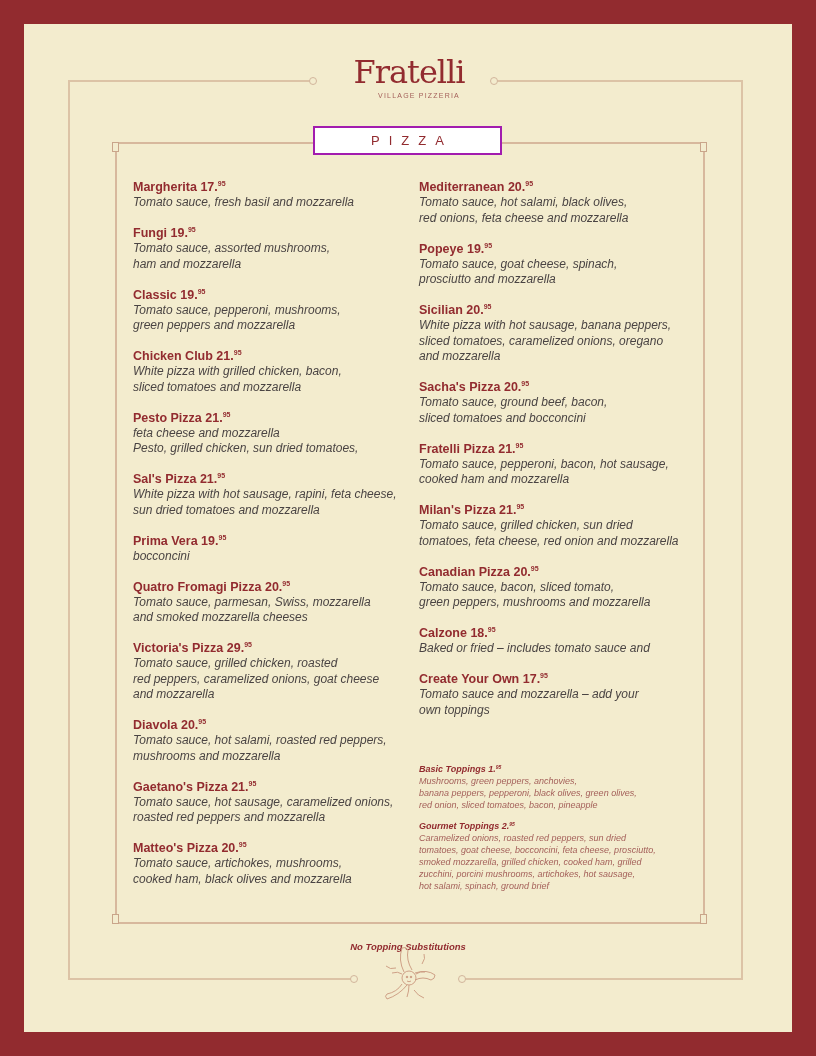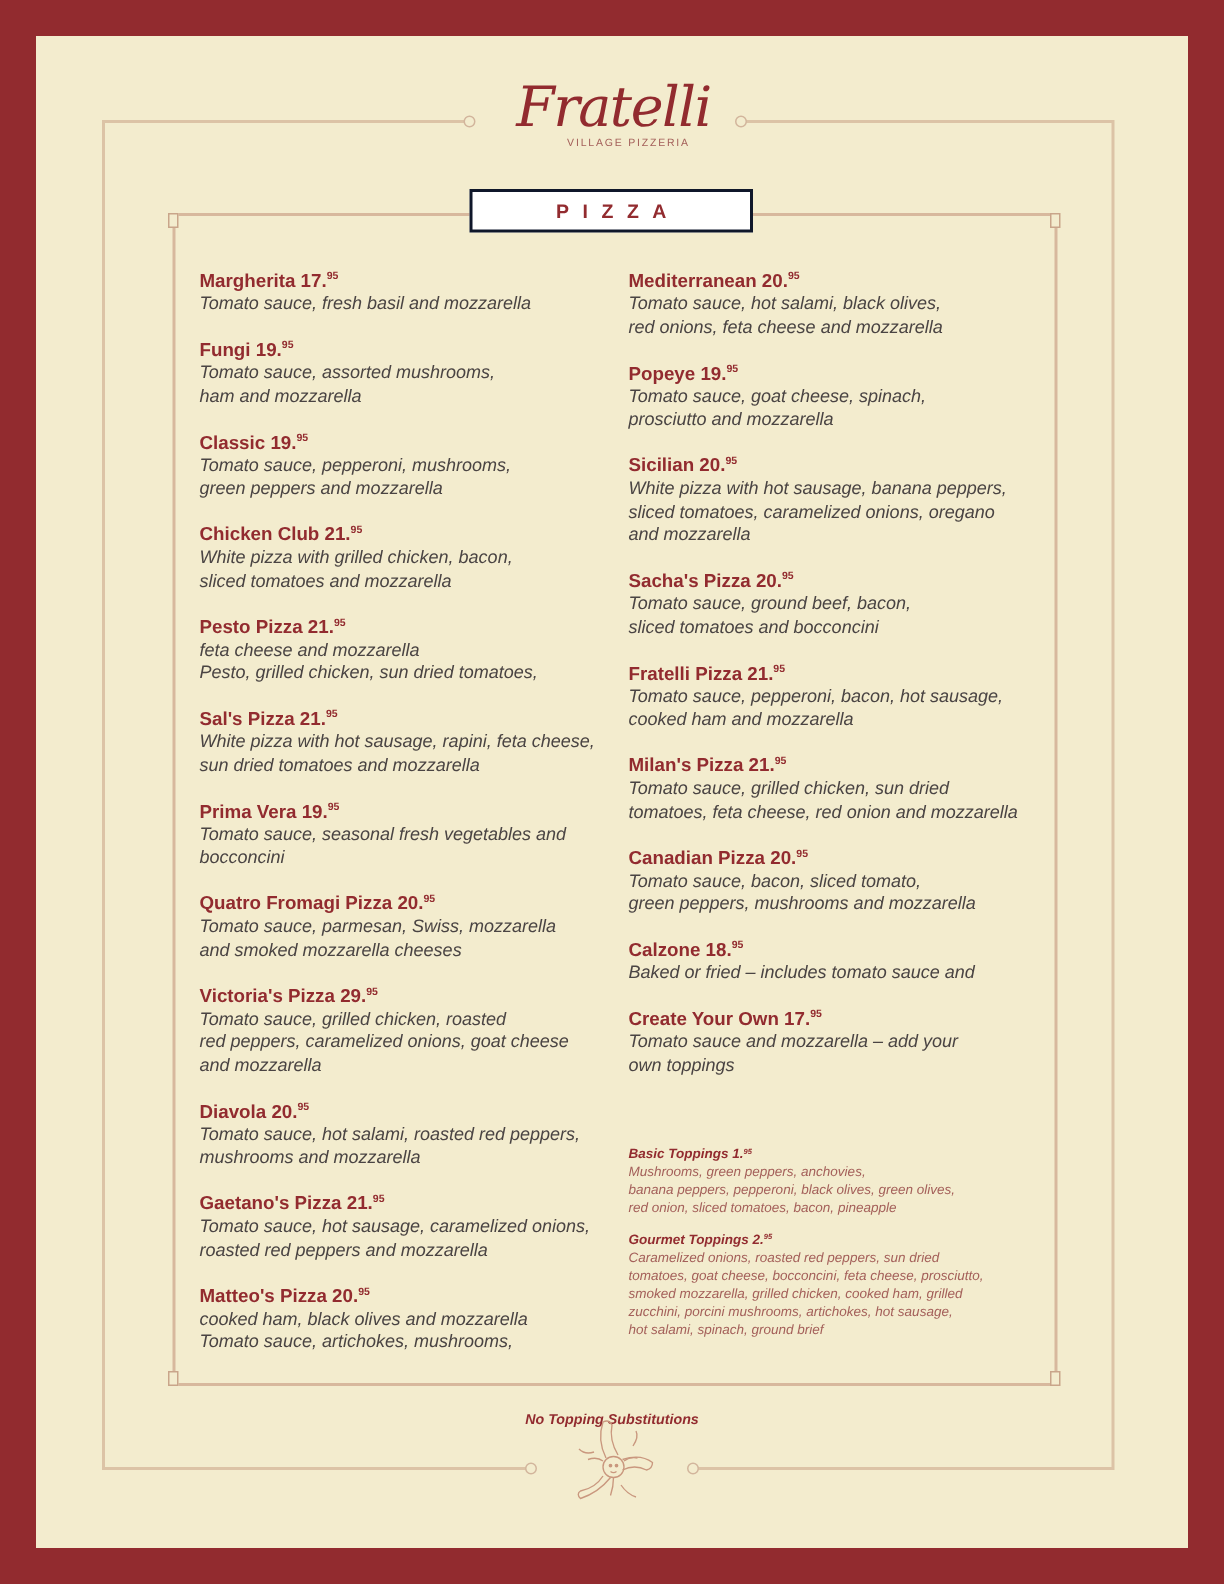--- a/index.html
+++ b/index.html
@@ -4,23 +4,23 @@
 <style>
   html, body { margin: 0; padding: 0; }
   body { width: 816px; height: 1056px; background: #922b2f; position: relative; overflow: hidden; font-family: "Liberation Sans", sans-serif; }
   .page { position: absolute; left: 24px; top: 24px; width: 768px; height: 1008px; background: #f3ecce; }
   .frame-outer { position: absolute; left: 44px; top: 56px; width: 675px; height: 900px; border: 2px solid #dcc3a6; box-sizing: border-box; }
   .frame-inner { position: absolute; left: 91px; top: 118px; width: 590px; height: 782px; border: 2px solid #d7b89d; box-sizing: border-box; }
   .notch { position: absolute; width: 5px; height: 8px; border: 1px solid #c9a58a; background: #f3ecce; }
   .cover { position: absolute; background: #f3ecce; }
   .knob { position: absolute; width: 6px; height: 6px; border-radius: 50%; border: 1px solid #d2b59c; background: #f3ecce; }
   .logo { position: absolute; left: 310px; top: 24px; width: 150px; text-align: center; }
-  .logo-script { font-family: "DejaVu Serif", serif; font-style: italic; color: #922b2f; font-size: 37px; line-height: 48px; letter-spacing: -1px; }
+  .logo-script { font-family: "DejaVu Serif", serif; color: #922b2f; font-size: 32px; line-height: 48px; letter-spacing: -1px; }
   .logo-sub { font-family: "Liberation Sans", sans-serif; color: #a4605a; font-size: 7px; letter-spacing: 1.2px; margin-top: -4px; padding-left: 20px; }
-  .section-box { position: absolute; left: 289px; top: 102px; width: 189px; height: 29px; background: #fff; border: 2px solid #0f172a; box-sizing: border-box; text-align: center; font-weight: bold; }
+  .section-box { position: absolute; left: 289px; top: 102px; width: 189px; height: 29px; background: #fff; border: 2px solid #a21caf; box-sizing: border-box; text-align: center; }
   .section-box span { color: #922b2f; font-size: 13px; letter-spacing: 9px; line-height: 25px; padding-left: 9px; }
   .col { position: absolute; top: 156px; }
   .col-left { left: 109px; width: 290px; }
   .col-right { left: 395px; width: 290px; }
   .item { margin-bottom: 15.5px; }
   .item-name { color: #922b2f; font-weight: bold; font-size: 12.5px; line-height: 15px; }
   .item-name sup { font-size: 7px; vertical-align: 5px; line-height: 0; }
   .item-desc { color: #4a4443; font-style: italic; font-size: 12px; line-height: 15.5px; }
   .toppings { position: absolute; left: 395px; top: 740px; width: 290px; }
   .top-title { color: #922b2f; font-weight: bold; font-style: italic; font-size: 9px; line-height: 11px; }
@@ -82,21 +82,20 @@
         <div class="item-desc">feta cheese and mozzarella</div>
         <div class="item-desc">Pesto, grilled chicken, sun dried tomatoes,</div>
       </div>
       <div class="item">
         <div class="item-name"><span>Sal's Pizza 21.</span><sup>95</sup></div>
         <div class="item-desc">White pizza with hot sausage, rapini, feta cheese,</div>
         <div class="item-desc">sun dried tomatoes and mozzarella</div>
       </div>
       <div class="item">
         <div class="item-name"><span>Prima Vera 19.</span><sup>95</sup></div>
-        <div class="item-desc">Tomato sauce, seasonal fresh vegetables and</div>
         <div class="item-desc">bocconcini</div>
       </div>
       <div class="item">
         <div class="item-name"><span>Quatro Fromagi Pizza 20.</span><sup>95</sup></div>
         <div class="item-desc">Tomato sauce, parmesan, Swiss, mozzarella</div>
         <div class="item-desc">and smoked mozzarella cheeses</div>
       </div>
       <div class="item">
         <div class="item-name"><span>Victoria's Pizza 29.</span><sup>95</sup></div>
         <div class="item-desc">Tomato sauce, grilled chicken, roasted</div>
@@ -108,22 +107,22 @@
         <div class="item-desc">Tomato sauce, hot salami, roasted red peppers,</div>
         <div class="item-desc">mushrooms and mozzarella</div>
       </div>
       <div class="item">
         <div class="item-name"><span>Gaetano's Pizza 21.</span><sup>95</sup></div>
         <div class="item-desc">Tomato sauce, hot sausage, caramelized onions,</div>
         <div class="item-desc">roasted red peppers and mozzarella</div>
       </div>
       <div class="item">
         <div class="item-name"><span>Matteo's Pizza 20.</span><sup>95</sup></div>
+        <div class="item-desc">Tomato sauce, artichokes, mushrooms,</div>
         <div class="item-desc">cooked ham, black olives and mozzarella</div>
-        <div class="item-desc">Tomato sauce, artichokes, mushrooms,</div>
       </div>
     </div>
   <div class="col col-right" id="col-right">
       <div class="item">
         <div class="item-name"><span>Mediterranean 20.</span><sup>95</sup></div>
         <div class="item-desc">Tomato sauce, hot salami, black olives,</div>
         <div class="item-desc">red onions, feta cheese and mozzarella</div>
       </div>
       <div class="item">
         <div class="item-name"><span>Popeye 19.</span><sup>95</sup></div>

